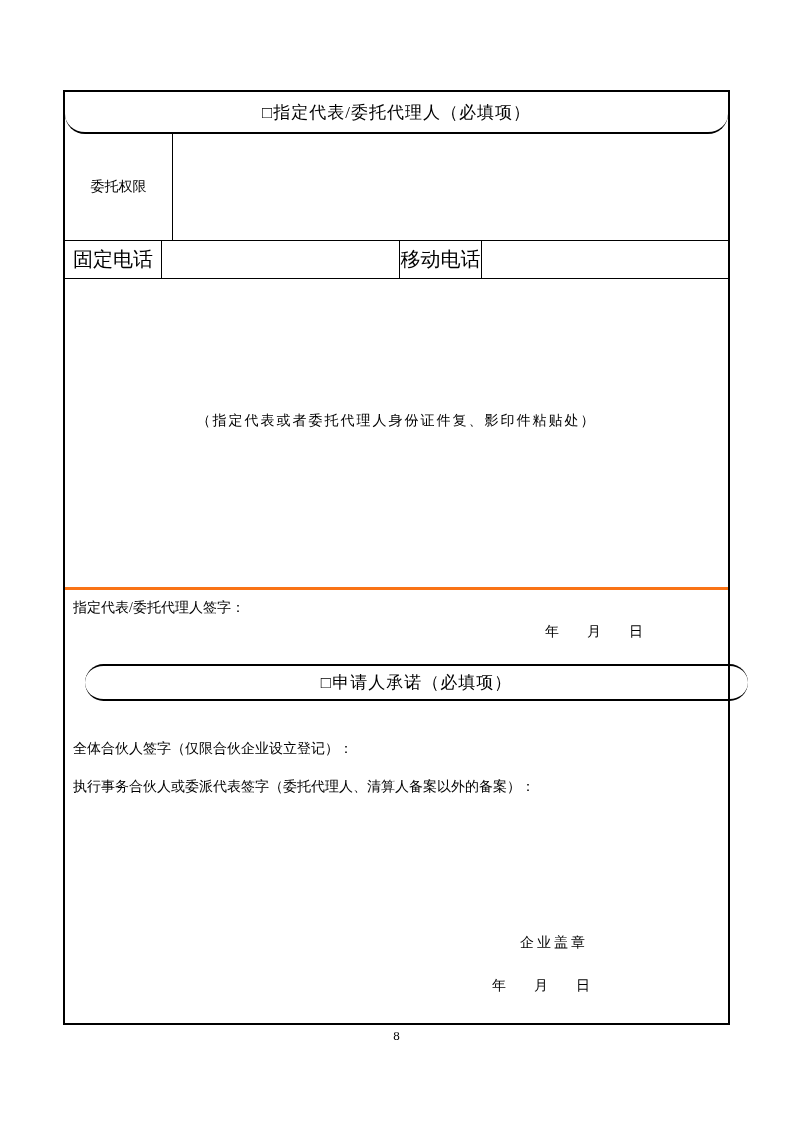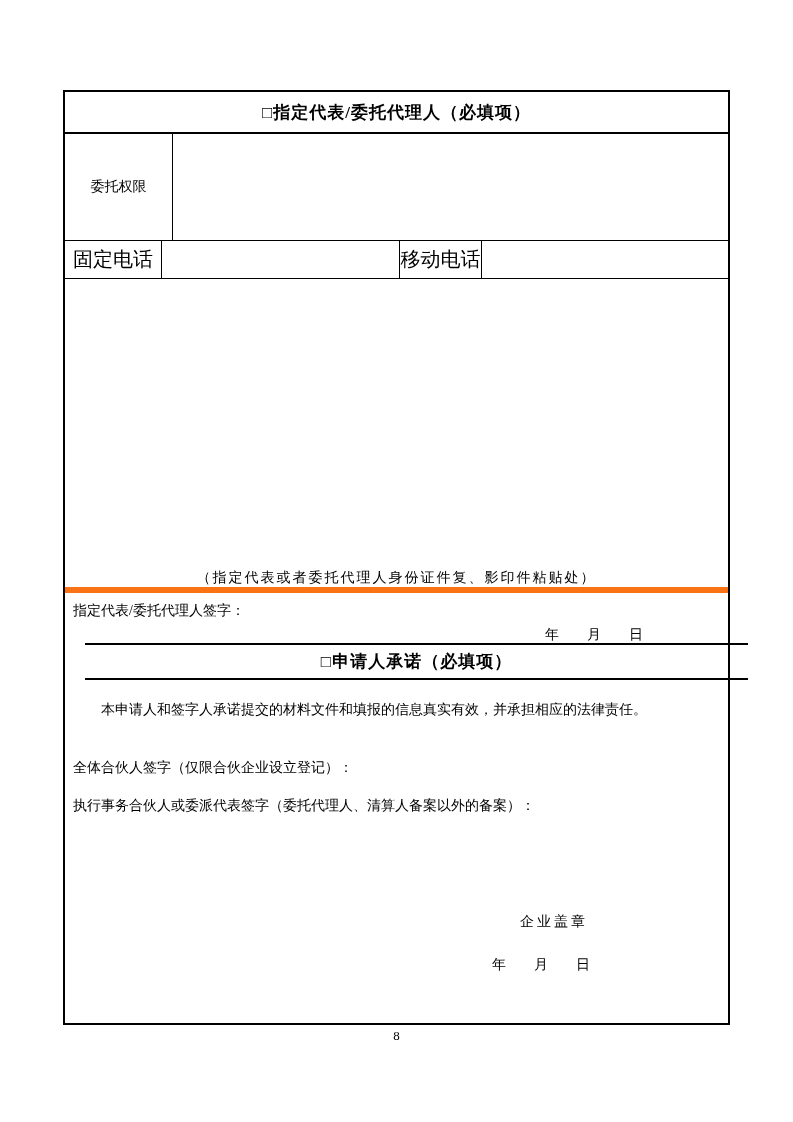--- a/index.html
+++ b/index.html
@@ -25,23 +25,24 @@
     flex-direction: column;
   }
   .row { position: relative; width: 100%; }
 
   .header-row {
     height: 42px;
     display: flex;
     align-items: center;
     justify-content: center;
     font-size: 17px;
-    font-weight: bold;
+    font-weight: normal;
     letter-spacing: 1px;
     border-bottom: 2px solid #000000;
+    border-radius: 20px;
   }
   .auth-row {
     height: 106px;
     display: flex;
   }
   .label-cell {
     display: flex;
     align-items: center;
     justify-content: center;
     font-size: 14px;
@@ -68,32 +69,32 @@
   }
   .c-fixed-label { width: 97px; border-right: 1px solid #000000; }
   .c-fixed-value { width: 238px; border-right: 1px solid #000000; }
   .c-mobile-label { width: 82px; border-right: 1px solid #000000; }
   .c-mobile-value { flex: 1; }
 
   .id-area {
     height: 309px;
     border-top: 1px solid #000000;
     display: flex;
-    align-items: flex-end;
+    align-items: center;
     justify-content: center;
   }
   .id-note {
     font-size: 14px;
     letter-spacing: 2px;
     margin-top: -24px;
   }
 
   .sign-row {
-    height: 56px;
-    border-top: 6px solid #f97316;
+    height: 77px;
+    border-top: 3px solid #f97316;
     font-size: 14px;
   }
   .sign-row .sign-label {
     position: absolute;
     left: 8px;
     top: 9px;
   }
   .sign-row .date-line {
     position: absolute;
     right: 85px;
@@ -171,21 +172,20 @@
     <div class="row sign-row">
       <div class="sign-label">指定代表/委托代理人签字：</div>
       <div class="date-line">年　　月　　日</div>
     </div>
 
     <div class="row header-row header2">
       <span>□申请人承诺（必填项）</span>
     </div>
 
     <div class="row commit-area">
-      <p class="commitment">本申请人和签字人承诺提交的材料文件和填报的信息真实有效，并承担相应的法律责任。</p>
       <div class="sign-line first">全体合伙人签字（仅限合伙企业设立登记）：</div>
       <div class="sign-line">执行事务合伙人或委派代表签字（委托代理人、清算人备案以外的备案）：</div>
       <div class="stamp-label">企业盖章</div>
       <div class="date-line2">年　　月　　日</div>
     </div>
 
   </div>
 
   <div class="page-number">8</div>
 </div>

